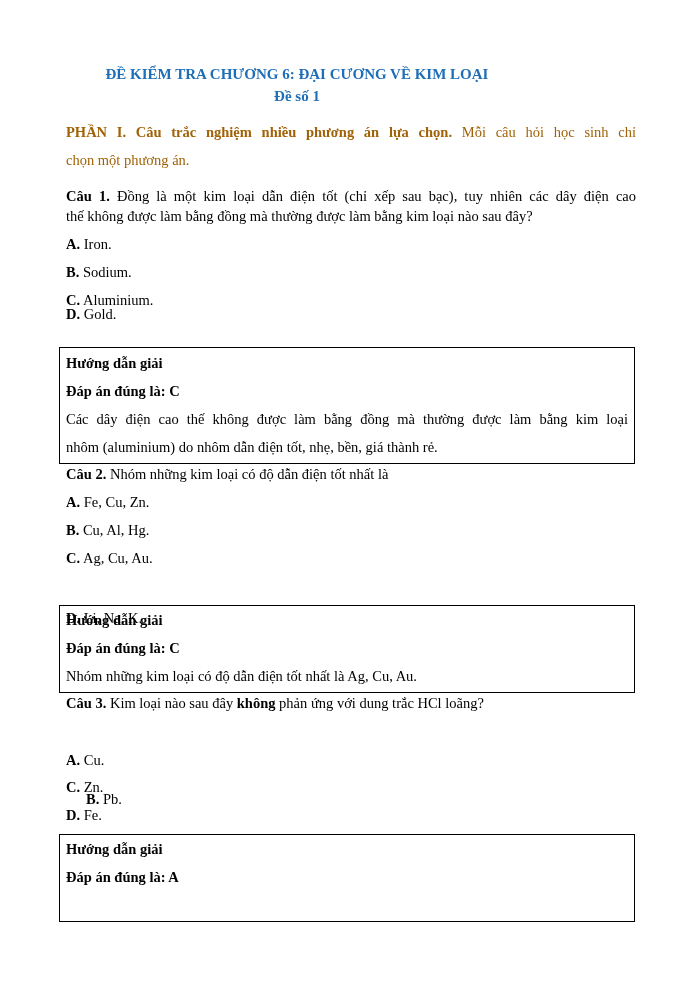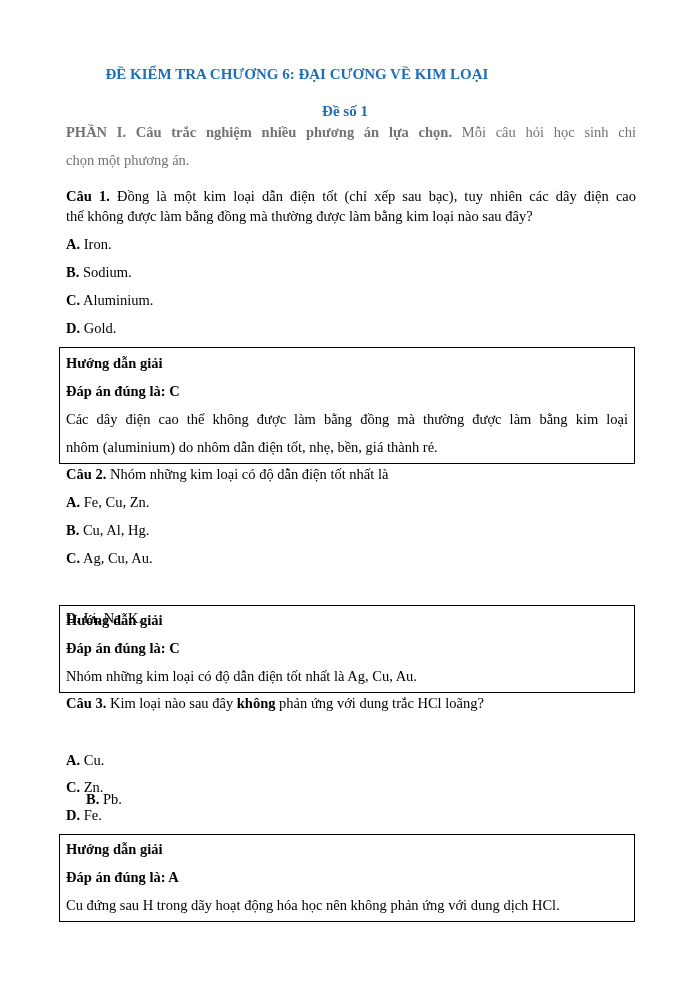--- a/index.html
+++ b/index.html
@@ -1,47 +1,47 @@
 <!DOCTYPE html>
 <html><head>
 <meta charset="utf-8">
 <style>
   html, body { margin: 0; padding: 0; background: #ffffff; }
   body { width: 694px; height: 982px; position: relative; overflow: hidden;
          font-family: "Liberation Serif", serif; color: #000; font-size: 14.5px; }
   .title { position: absolute; left: 0; width: 594px; text-align: center; font-weight: bold;
            color: #1f6fb8; font-size: 15px; }
   .line { position: absolute; left: 66px; white-space: nowrap; line-height: 20px; }
-  .red { color: #737373; }
+  .red { color: #a16207; }
   .b { font-weight: bold; }
   .box { position: absolute; left: 59px; width: 576px; border: 1.3px solid #000; box-sizing: border-box; padding-left: 43px; }
   .box .bl { position: absolute; left: 6px; white-space: nowrap; line-height: 20px; }
   .justify { text-align: justify; text-align-last: justify; width: 570px; }
 </style>
 </head>
 <body>
 
 <div class="title" style="top:66px;">ĐỀ KIỂM TRA CHƯƠNG 6: ĐẠI CƯƠNG VỀ KIM LOẠI</div>
-<div class="title" style="top:103px;padding-left:48px;">Đề số 1</div>
+<div class="title" style="top:88px;">Đề số 1</div>
 
 <div class="line red justify" style="top:122px;">
   <span class="b">PHẦN I. Câu trắc nghiệm nhiều phương án lựa chọn.</span>
   <span>Mỗi câu hỏi học sinh chỉ</span>
 </div>
 <div class="line red" style="top:150px;">chọn một phương án.</div>
 
 <div class="line justify" style="top:186px;">
   <span class="b">Câu 1.</span>
   <span>Đồng là một kim loại dẫn điện tốt (chỉ xếp sau bạc), tuy nhiên các dây điện cao</span>
 </div>
 <div class="line" style="top:206px;">thế không được làm bằng đồng mà thường được làm bằng kim loại nào sau đây?</div>
 <div class="line" style="top:234px;"><span class="b">A.</span> <span>Iron.</span></div>
 <div class="line" style="top:262px;"><span class="b">B.</span> <span>Sodium.</span></div>
 <div class="line" style="top:290px;font-family:Liberation Serif, serif;"><span class="b">C.</span> <span>Aluminium.</span></div>
-<div class="line" style="top:318px;text-align:center;"><span class="b">D.</span> <span>Gold.</span></div>
+<div class="line" style="top:304px;text-align:center;"><span class="b">D.</span> <span>Gold.</span></div>
 
 <div class="box" style="top:347px; height:117px;">
   <div class="bl b" style="top:5px;">Hướng dẫn giải</div>
   <div class="bl b" style="top:33px;">Đáp án đúng là: C</div>
   <div class="bl justify" style="top:61px; width:562px;">Các dây điện cao thế không được làm bằng đồng mà thường được làm bằng kim loại</div>
   <div class="bl" style="top:89px;">nhôm (aluminium) do nhôm dẫn điện tốt, nhẹ, bền, giá thành rẻ.</div>
 </div>
 
 <div class="line" style="top:464px;">
   <span class="b">Câu 2.</span>
@@ -65,14 +65,13 @@
   <span>phản ứng với dung trắc HCl loãng?</span>
 </div>
 <div class="line" style="top:721px;margin-top:29px;"><span class="b">A.</span> <span>Cu.</span></div>
 <div class="line" style="top:789px;margin-left:20px;"><span class="b">B.</span> <span>Pb.</span></div>
 <div class="line" style="top:777px;"><span class="b">C.</span> <span>Zn.</span></div>
 <div class="line" style="top:805px;"><span class="b">D.</span> <span>Fe.</span></div>
 
 <div class="box" style="top:834px; height:88px;">
   <div class="bl b" style="top:4px;">Hướng dẫn giải</div>
   <div class="bl b" style="top:32px;">Đáp án đúng là: A</div>
-  <div class="bl" style="top:60px;">Cu đứng sau H trong dãy hoạt động hóa học nên không phản ứng với dung dịch HCl.</div>
 </div>
 
 </body></html>

